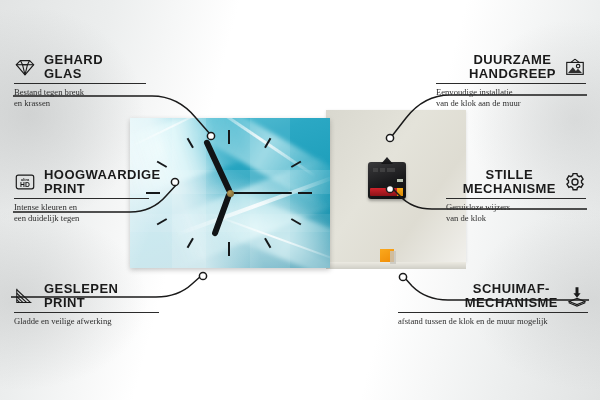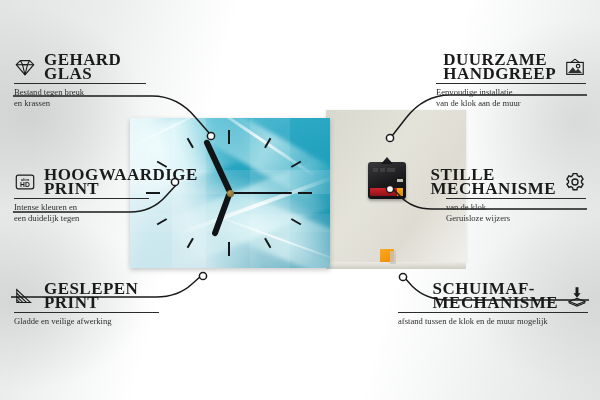--- a/index.html
+++ b/index.html
@@ -86,40 +86,40 @@
 
   .foam { position:absolute; left:250px; top:145px; width:14px; height:13px;
           background:linear-gradient(150deg,#fba91d,#f08c06); }
   .foam:after{ content:""; position:absolute; left:10px; top:2px; width:6px; height:13px;
           background:rgba(200,198,190,.8); }
 
   
   .callout { position: absolute; }
   .co-head { display:flex; align-items:center; gap:8px; }
   .co-title {
-    font-family: Liberation Serif, serif;
+    font-family: Liberation Sans, sans-serif;
     font-weight: bold;
-    font-size: 17px;
+    font-size: 13px;
     line-height: 13.5px;
     color: #1a1a1a;
     letter-spacing: .45px;
   }
   .co-rule { height:1px; background:#2b2b2b; margin-top:3px; }
   .co-desc {
     font-family: "Liberation Serif", serif;
     font-size: 8.6px;
     line-height: 10.5px;
     color: #2e2e2e;
     margin-top: 3px;
   }
   .left .co-head { justify-content: flex-start; }
   .left .co-title { text-align: left; }
   .left .co-desc { text-align: left; }
   .right .co-head { justify-content: flex-end; flex-direction: row; }
-  .right .co-title { text-align: left; }
+  .right .co-title { text-align: center; }
   .right .co-desc { text-align: left; }
 
   .ico { width:22px; height:22px; flex:0 0 22px; display:block; }
   .ico svg { width:22px; height:22px; display:block; }
 
   
   #wires { position:absolute; inset:0; width:600px; height:400px; pointer-events:none; }
 </style>
 </head>
 <body>
@@ -300,22 +300,22 @@
         <svg viewBox="0 0 24 24">
             <g fill="none" stroke="#1a1a1a" stroke-width="1.5">
           <path d="M9.9 2.8 h4.2 l.5 2.3 1.9 1.1 2.2-.9 2.1 3.6 -1.7 1.6 0 2.2 1.7 1.6 -2.1 3.6 -2.2-.9 -1.9 1.1 -.5 2.3 h-4.2 l-.5-2.3 -1.9-1.1 -2.2.9 -2.1-3.6 1.7-1.6 0-2.2 -1.7-1.6 2.1-3.6 2.2.9 1.9-1.1 z"></path>
           <circle cx="12" cy="12" r="3.3"></circle>
         </g>
           </svg>
       </span>
     </div>
     <div class="co-rule"></div>
     <div class="co-desc">
+      <span style="display:block">Geruisloze wijzers</span>
       <span style="display:block">van de klok</span>
-      <span style="display:block">Geruisloze wijzers</span>
     </div>
   </div>
 
   <div class="callout right" style="right:12px; top:282px; width:190px;">
     <div class="co-head">
       <span class="co-title">
         <span style="display:block">SCHUIMAF-</span>
         <span style="display:block">MECHANISME</span>
       </span>
       <span class="ico">

